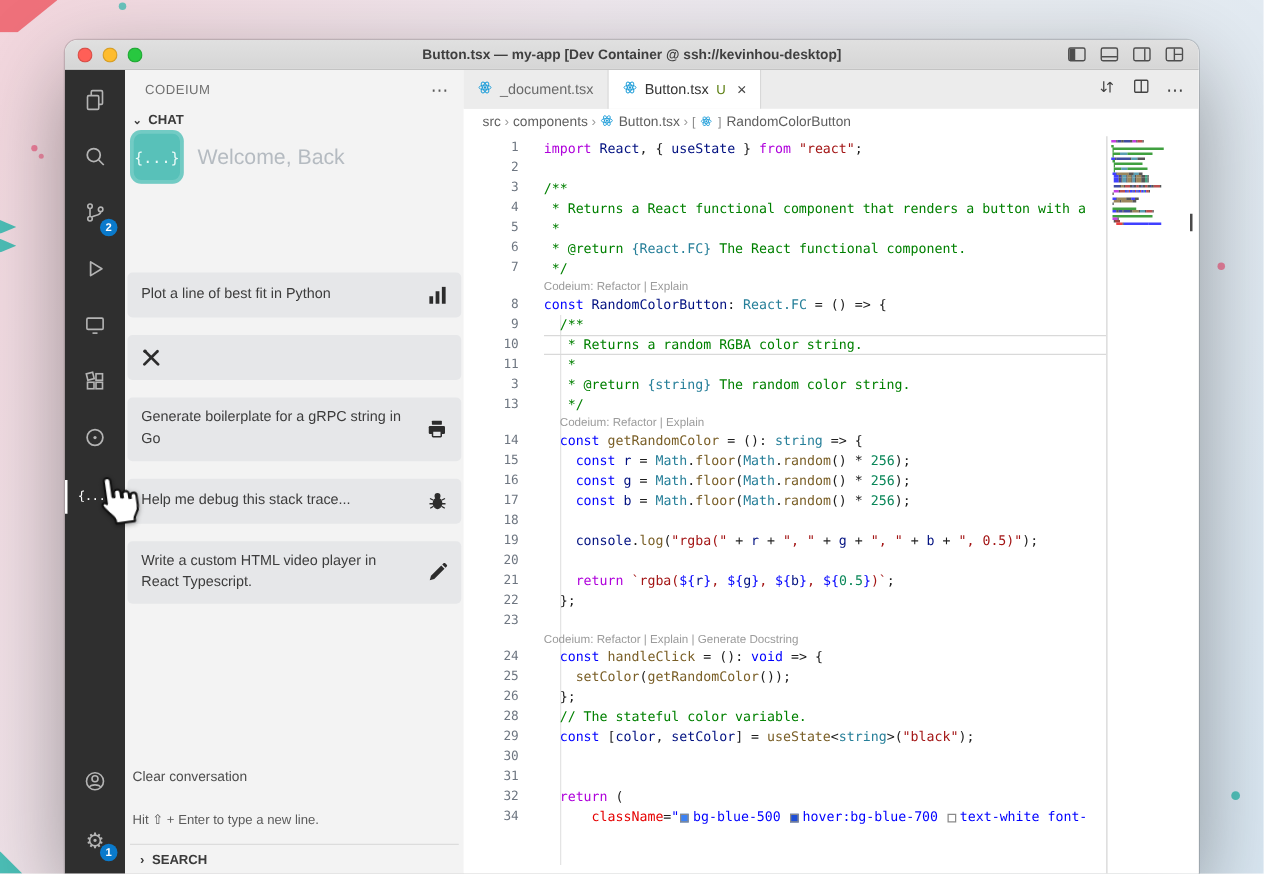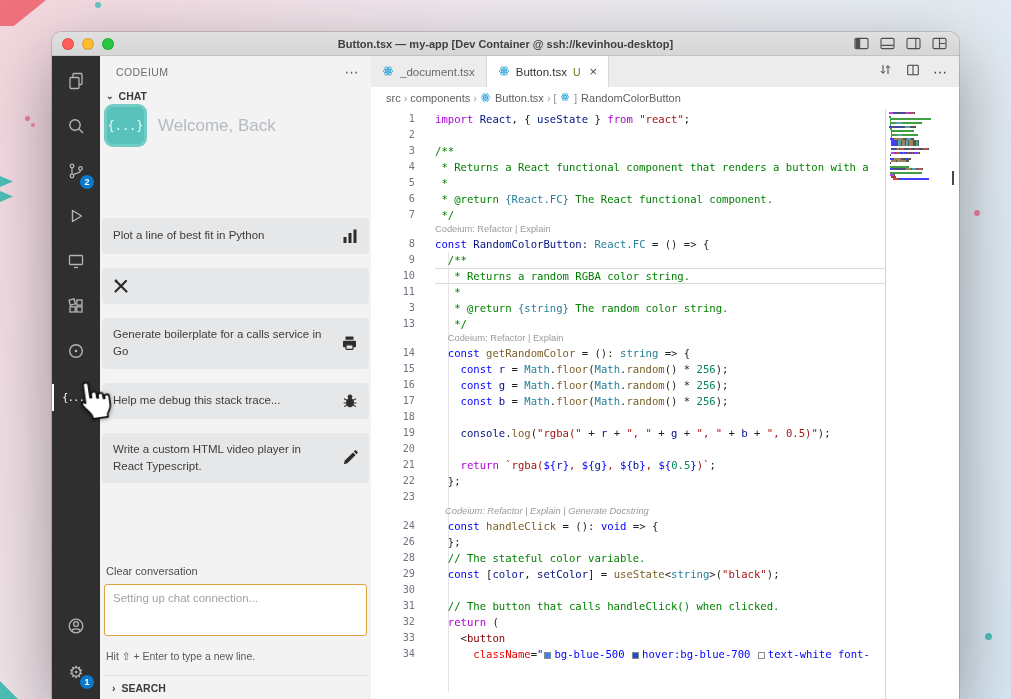--- a/index.html
+++ b/index.html
@@ -264,21 +264,21 @@
           <div class="card">
             <span class="card-icon">
                 <svg width="16" height="16" viewBox="0 0 16 16" fill="none" stroke="currentColor" stroke-width="2.2" stroke-linecap="round">
                   <path d="M2.5 13.5L13 3"></path>
                   <path d="M3 3l10.5 10.5"></path>
                   <circle cx="3" cy="3" r="1.4" fill="currentColor" stroke="none"></circle>
                 </svg>
               </span>
           </div>
           <div class="card">
-            <span class="card-label">Generate boilerplate for a calls service in Go</span>
+            <span class="card-label">Generate boilerplate for a gRPC string in Go</span>
             <span class="card-icon">
                 <svg width="17" height="16" viewBox="0 0 17 16" fill="currentColor">
                   <rect x="4.5" y="1.5" width="8" height="3.2" rx=".5"></rect>
                   <rect x="2" y="5.8" width="13" height="6.4" rx="1"></rect>
                   <rect x="5" y="9.8" width="7" height="4.5" rx=".5" fill="#e6e7e9" stroke="currentColor" stroke-width="1.2"></rect>
                 </svg>
               </span>
           </div>
           <div class="card">
             <span class="card-label">Help me debug this stack trace...</span>
@@ -298,21 +298,20 @@
                 <svg width="16" height="16" viewBox="0 0 16 16" fill="currentColor">
                   <path d="M1.8 14.2l1-3.6L11 2.4l2.6 2.6-8.2 8.2-3.6 1z"></path>
                   <path d="M11.8 1.6l2.6 2.6 1-1c.4-.4.4-1 0-1.4L14.2.6c-.4-.4-1-.4-1.4 0l-1 1z"></path>
                 </svg>
               </span>
           </div>
         </div>
 
         <div class="sb-bottom">
           <div class="clear-label">Clear conversation</div>
-          <textarea class="chat-input" placeholder="Setting up chat connection..." style=""></textarea>
           <div class="hint">Hit ⇧ + Enter to type a new line.</div>
           <div class="sb-search">
             <span>›</span>
             <span>SEARCH</span>
           </div>
         </div>
       </div>
 
       <div class="editor">
         <div class="tabstrip">
@@ -406,29 +405,29 @@
                 <div class="crow"><span class="ln">14</span><span class="ctext"><span class="tk-p">  </span><span class="tk-s">const</span><span class="tk-p"> </span><span class="tk-f">getRandomColor</span><span class="tk-p"> = (): </span><span class="tk-t">string</span><span class="tk-p"> =&gt; {</span></span></div>
                 <div class="crow"><span class="ln">15</span><span class="ctext"><span class="tk-p">    </span><span class="tk-s">const</span><span class="tk-p"> </span><span class="tk-v">r</span><span class="tk-p"> = </span><span class="tk-t">Math</span><span class="tk-p">.</span><span class="tk-f">floor</span><span class="tk-p">(</span><span class="tk-t">Math</span><span class="tk-p">.</span><span class="tk-f">random</span><span class="tk-p">() * </span><span class="tk-n">256</span><span class="tk-p">);</span></span></div>
                 <div class="crow"><span class="ln">16</span><span class="ctext"><span class="tk-p">    </span><span class="tk-s">const</span><span class="tk-p"> </span><span class="tk-v">g</span><span class="tk-p"> = </span><span class="tk-t">Math</span><span class="tk-p">.</span><span class="tk-f">floor</span><span class="tk-p">(</span><span class="tk-t">Math</span><span class="tk-p">.</span><span class="tk-f">random</span><span class="tk-p">() * </span><span class="tk-n">256</span><span class="tk-p">);</span></span></div>
                 <div class="crow"><span class="ln">17</span><span class="ctext"><span class="tk-p">    </span><span class="tk-s">const</span><span class="tk-p"> </span><span class="tk-v">b</span><span class="tk-p"> = </span><span class="tk-t">Math</span><span class="tk-p">.</span><span class="tk-f">floor</span><span class="tk-p">(</span><span class="tk-t">Math</span><span class="tk-p">.</span><span class="tk-f">random</span><span class="tk-p">() * </span><span class="tk-n">256</span><span class="tk-p">);</span></span></div>
                 <div class="crow"><span class="ln">18</span><span class="ctext"></span></div>
                 <div class="crow"><span class="ln">19</span><span class="ctext"><span class="tk-p">    </span><span class="tk-v">console</span><span class="tk-p">.</span><span class="tk-f">log</span><span class="tk-p">(</span><span class="tk-str">"rgba("</span><span class="tk-p"> + </span><span class="tk-v">r</span><span class="tk-p"> + </span><span class="tk-str">", "</span><span class="tk-p"> + </span><span class="tk-v">g</span><span class="tk-p"> + </span><span class="tk-str">", "</span><span class="tk-p"> + </span><span class="tk-v">b</span><span class="tk-p"> + </span><span class="tk-str">", 0.5)"</span><span class="tk-p">);</span></span></div>
                 <div class="crow"><span class="ln">20</span><span class="ctext"></span></div>
                 <div class="crow"><span class="ln">21</span><span class="ctext"><span class="tk-p">    </span><span class="tk-k">return</span><span class="tk-p"> </span><span class="tk-str">`rgba(</span><span class="tk-s">${</span><span class="tk-v">r</span><span class="tk-s">}</span><span class="tk-str">, </span><span class="tk-s">${</span><span class="tk-v">g</span><span class="tk-s">}</span><span class="tk-str">, </span><span class="tk-s">${</span><span class="tk-v">b</span><span class="tk-s">}</span><span class="tk-str">, </span><span class="tk-s">${</span><span class="tk-n">0.5</span><span class="tk-s">}</span><span class="tk-str">)`</span><span class="tk-p">;</span></span></div>
                 <div class="crow"><span class="ln">22</span><span class="ctext"><span class="tk-p">  };</span></span></div>
                 <div class="crow"><span class="ln">23</span><span class="ctext"></span></div>
-                <div class="crow lensrow"><span class="ln"></span><span class="lens" style="margin-left: 10px; font-style: italic;">Codeium: Refactor | Explain | Generate Docstring</span></div>
+                <div class="crow lensrow"><span class="ln"></span><span class="lens" style="margin-left: 0;">Codeium: Refactor | Explain | Generate Docstring</span></div>
                 <div class="crow"><span class="ln">24</span><span class="ctext"><span class="tk-p">  </span><span class="tk-s">const</span><span class="tk-p"> </span><span class="tk-f">handleClick</span><span class="tk-p"> = (): </span><span class="tk-s">void</span><span class="tk-p"> =&gt; {</span></span></div>
+                <div class="crow"><span class="ln">25</span><span class="ctext"><span class="tk-p">    </span><span class="tk-f">setColor</span><span class="tk-p">(</span><span class="tk-f">getRandomColor</span><span class="tk-p">());</span></span></div>
                 <div class="crow"><span class="ln">26</span><span class="ctext"><span class="tk-p">  };</span></span></div>
                 <div class="crow"><span class="ln">28</span><span class="ctext"><span class="tk-c">  // The stateful color variable.</span></span></div>
                 <div class="crow"><span class="ln">29</span><span class="ctext"><span class="tk-p">  </span><span class="tk-s">const</span><span class="tk-p"> [</span><span class="tk-v">color</span><span class="tk-p">, </span><span class="tk-v">setColor</span><span class="tk-p">] = </span><span class="tk-f">useState</span><span class="tk-p">&lt;</span><span class="tk-t">string</span><span class="tk-p">&gt;(</span><span class="tk-str">"black"</span><span class="tk-p">);</span></span></div>
                 <div class="crow"><span class="ln">30</span><span class="ctext"></span></div>
-                <div class="crow"><span class="ln">31</span><span class="ctext"><span class="tk-c">  // The button that calls handleClick() when clicked.</span></span></div>
+                <div class="crow"><span class="ln">31</span></div>
                 <div class="crow"><span class="ln">32</span><span class="ctext"><span class="tk-p">  </span><span class="tk-k">return</span><span class="tk-p"> (</span></span></div>
-                <div class="crow"><span class="ln">33</span><span class="ctext"><span class="tk-p">    &lt;</span><span class="tk-tag">button</span></span></div>
                 <div class="crow"><span class="ln">34</span><span class="ctext"><span class="tk-p">      </span><span class="tk-attr">className</span><span class="tk-p">=</span><span class="tk-val">"</span><span class="swatch" style="background: rgb(59, 130, 246);"></span><span class="tk-val">bg-blue-500 </span><span class="swatch" style="background: rgb(29, 78, 216);"></span><span class="tk-val">hover:bg-blue-700 </span><span class="swatch" style="background: rgb(255, 255, 255);"></span><span class="tk-val">text-white font-</span></span></div>
               </div>
           </div>
           <div class="minimap">
             <div>
                 <div class="mrow">
                   <span class="mseg tk-k" style="width: 3.72px;"></span>
                   <span class="mseg tk-p" style="width: 1px;"></span>
                   <span class="mseg tk-v" style="width: 3.1px;"></span>
                   <span class="mseg tk-p" style="width: 2.48px;"></span>

